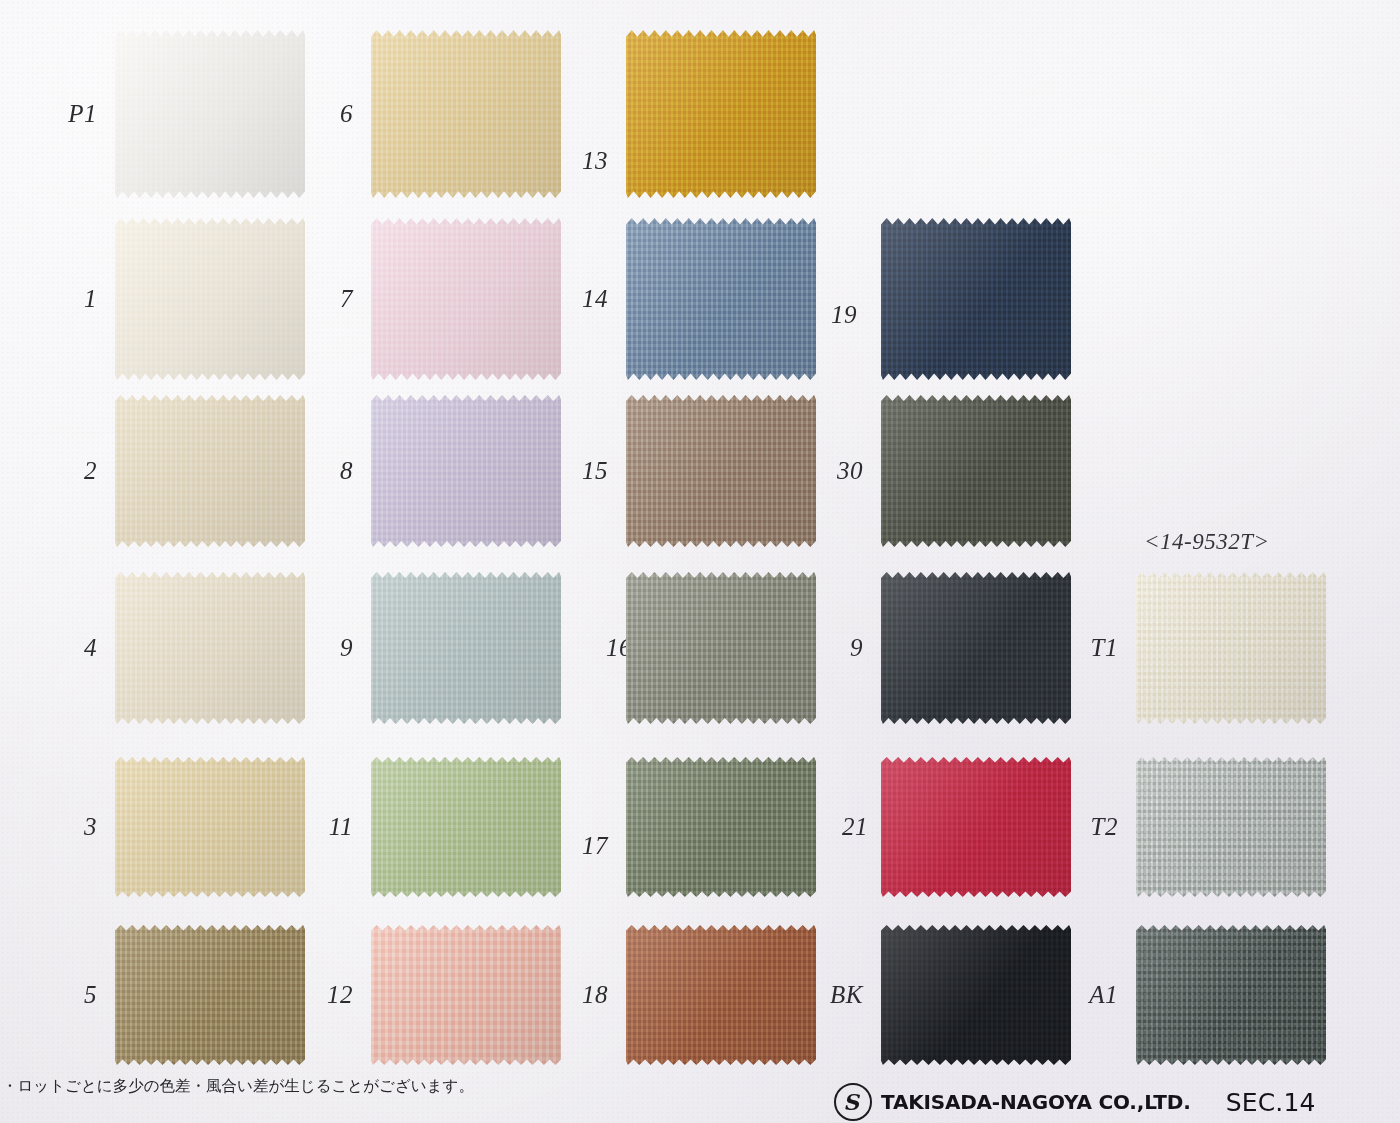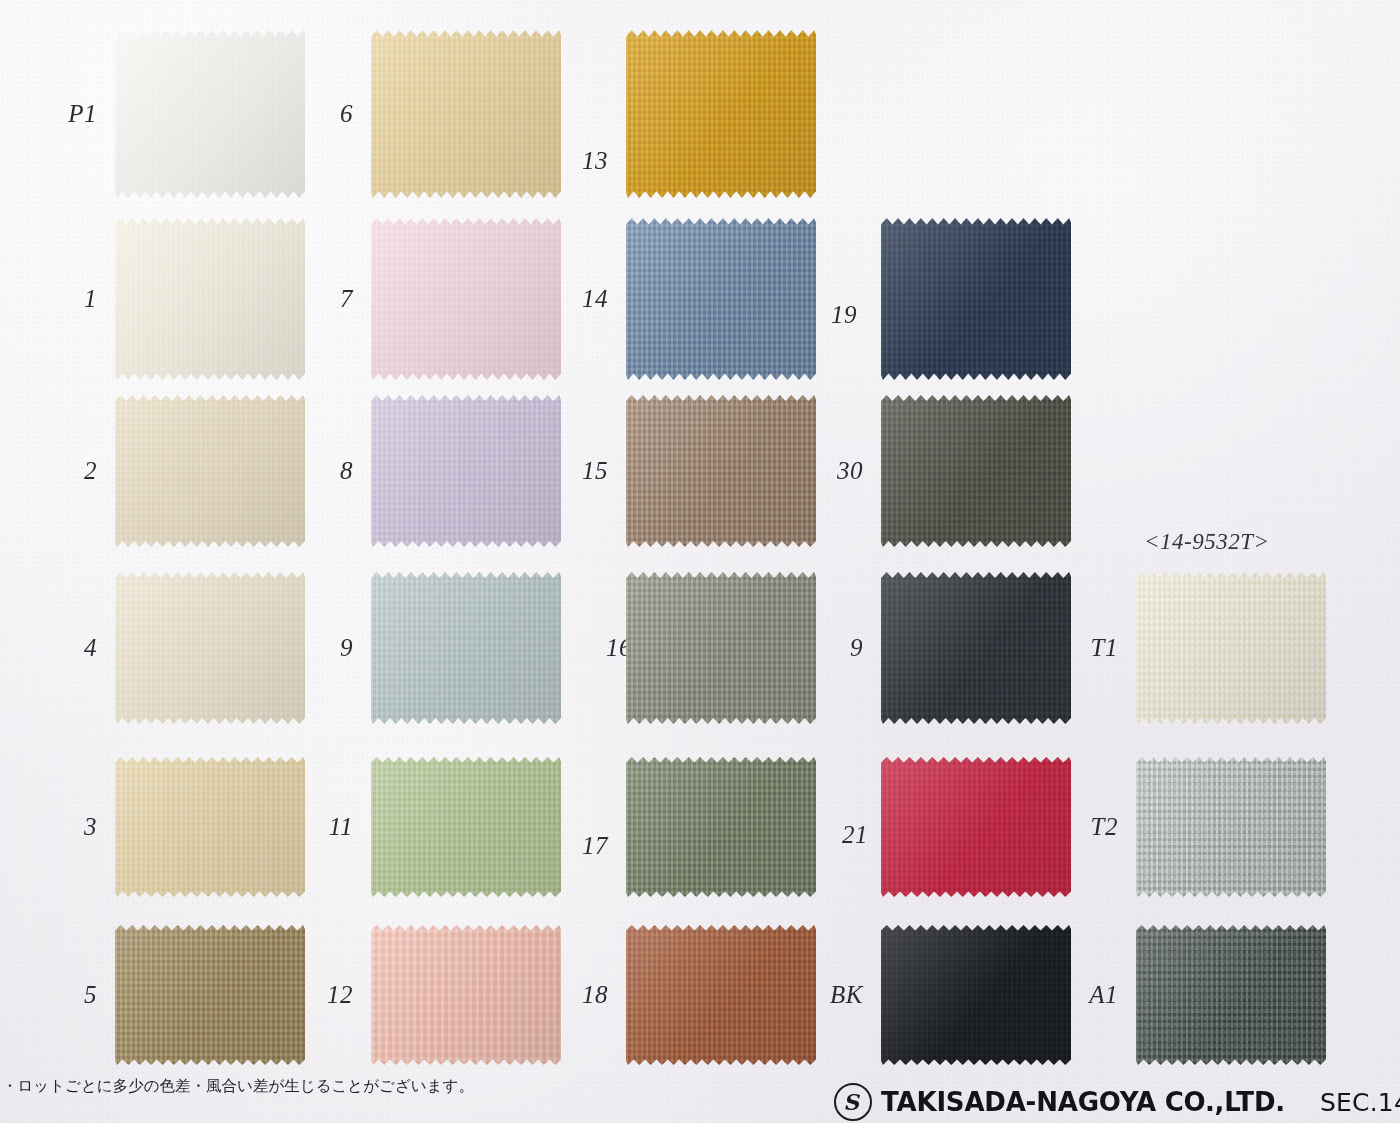--- a/index.html
+++ b/index.html
@@ -122,21 +122,21 @@
   #brand .logo{
     width:34px;height:34px;border-radius:50%;
     border:2.4px solid #1b1b20;
     display:flex;align-items:center;justify-content:center;
     font-family:"DejaVu Serif", serif;
     font-weight:bold;font-style:italic;font-size:22px;color:#15151a;
     line-height:1;
   }
   #brand .bname{
     font-family:"DejaVu Sans", sans-serif;
-    font-weight:bold;font-size:26px;color:#131318;letter-spacing:-.2px;
+    font-weight:bold;font-size:20px;color:#131318;letter-spacing:-.2px;
   }
   #brand .sec{
     font-family:"DejaVu Sans", sans-serif;
     font-size:25px;color:#131318;letter-spacing:.2px;margin-left:26px;
   }
 </style>
 </head>
 <body>
 
 <div id="card">
@@ -265,21 +265,21 @@
           <div class="sw pink-edge" style="background: rgb(81, 84, 74);"></div>
         </div>
       </div>
       <div class="cell">
         <div class="lbl" style="left: 791px; top: 648px; width: 72px;">9</div>
         <div class="sw-wrap" style="left: 881px; top: 572px; width: 190px; height: 152px;">
           <div class="sw pink-edge" style="background: rgb(49, 54, 60);"></div>
         </div>
       </div>
       <div class="cell">
-        <div class="lbl" style="left: 796px; top: 827px; width: 72px; margin-top: 8px;">21</div>
+        <div class="lbl" style="left: 796px; top: 827px; width: 72px;">21</div>
         <div class="sw-wrap" style="left: 881px; top: 757px; width: 190px; height: 140px;">
           <div class="sw pink-edge" style="background: rgb(194, 42, 69);"></div>
         </div>
       </div>
       <div class="cell">
         <div class="lbl" style="left: 791px; top: 995px; width: 72px;">BK</div>
         <div class="sw-wrap" style="left: 881px; top: 925px; width: 190px; height: 140px;">
           <div class="sw pink-edge" style="background: rgb(29, 32, 36);"></div>
         </div>
       </div>

